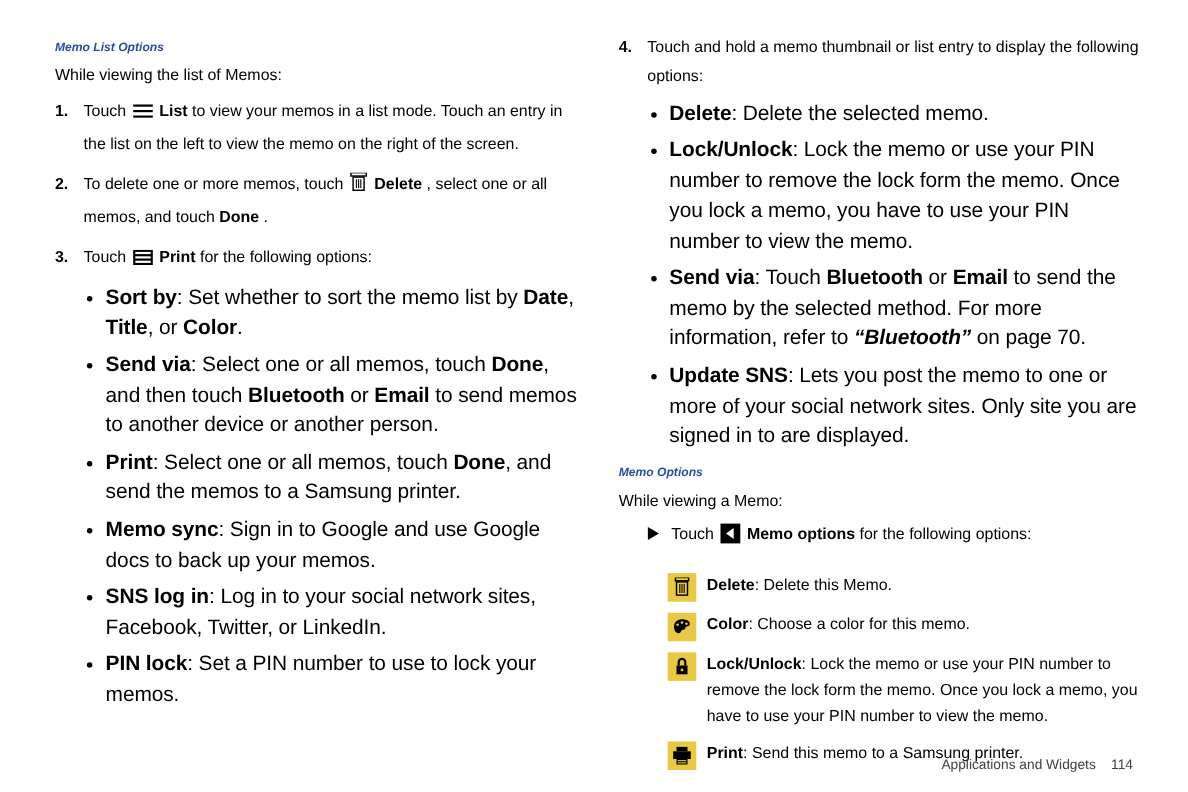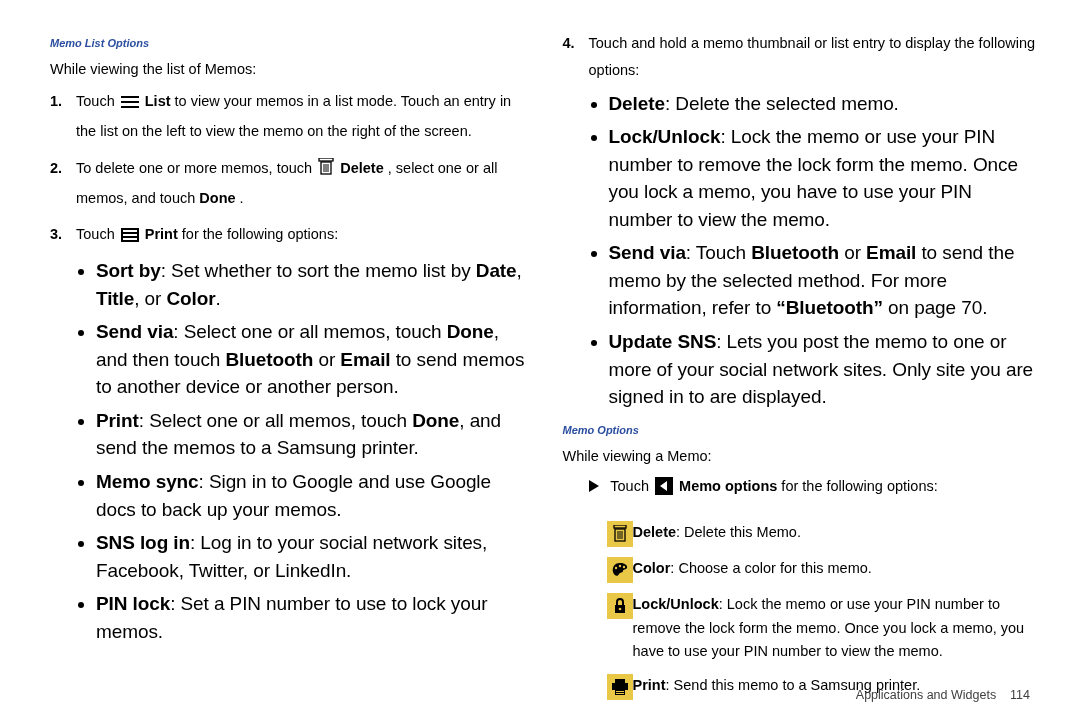--- a/index.html
+++ b/index.html
@@ -54,35 +54,36 @@
     padding-left: 18px;
     margin: 6px 0 0 2px;
   }
   ul.bul > li {
     font-size: 19px;
     margin-bottom: 6px;
     line-height: 1.45;
     font-stretch: condensed;
   }
   .b { font-weight: bold; }
-  .i { }
+  .i { font-style: italic; }
   .icon-inline {
     display: inline-block;
     vertical-align: -3px;
     margin: 0 2px;
   }
   .footer {
     position: absolute;
     right: 50px;
     bottom: 18px;
     font-size: 12.5px;
     color: #404040;
   }
   .icon-col-row {
     display: flex;
+    gap: 10px;
     margin: 4px 0 10px 0;
   }
   .icon-box {
     width: 26px; height: 26px;
     background: #e8c846;
     display: flex;
     align-items: center;
     justify-content: center;
     flex: none;
   }

